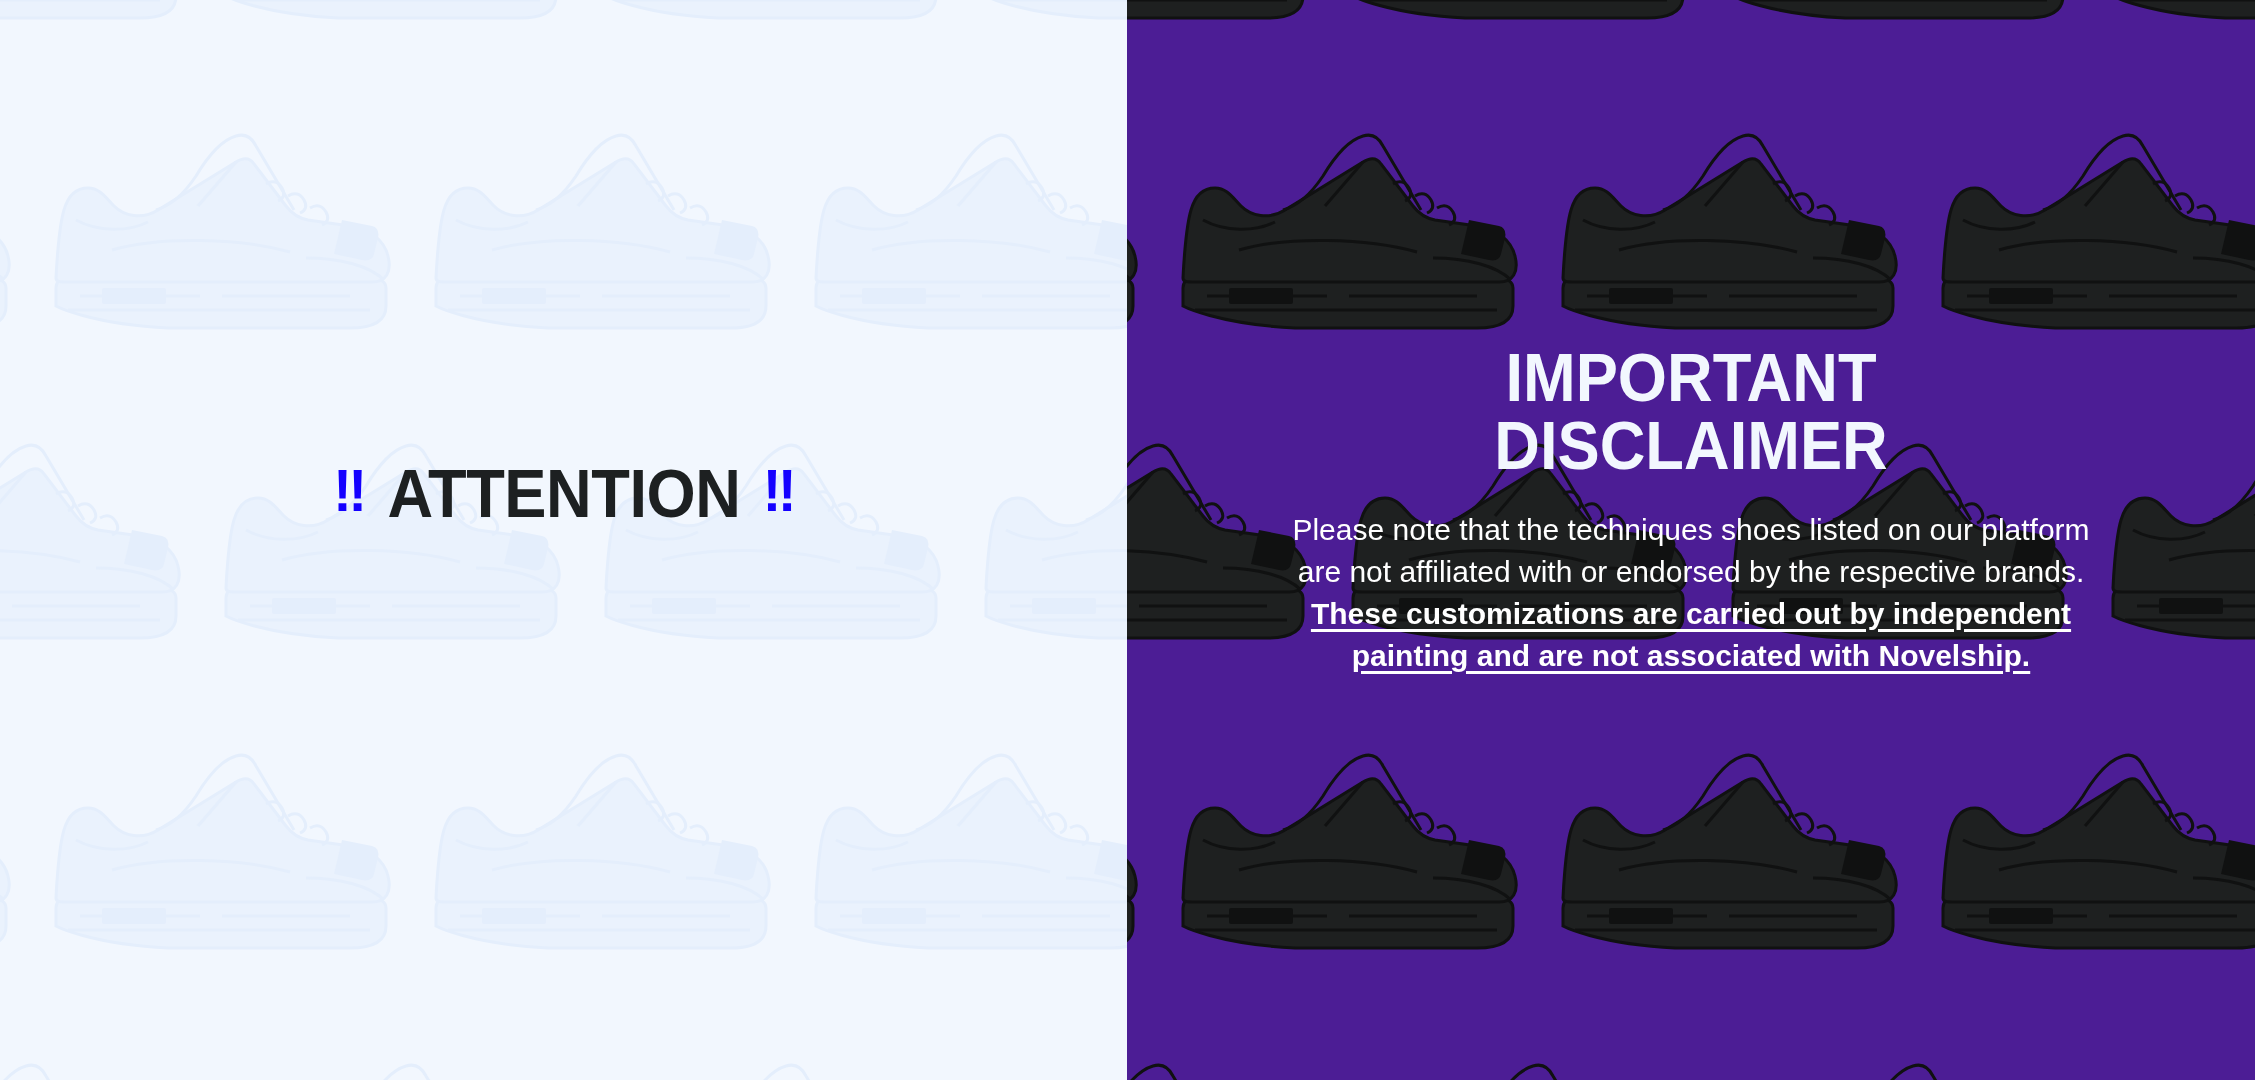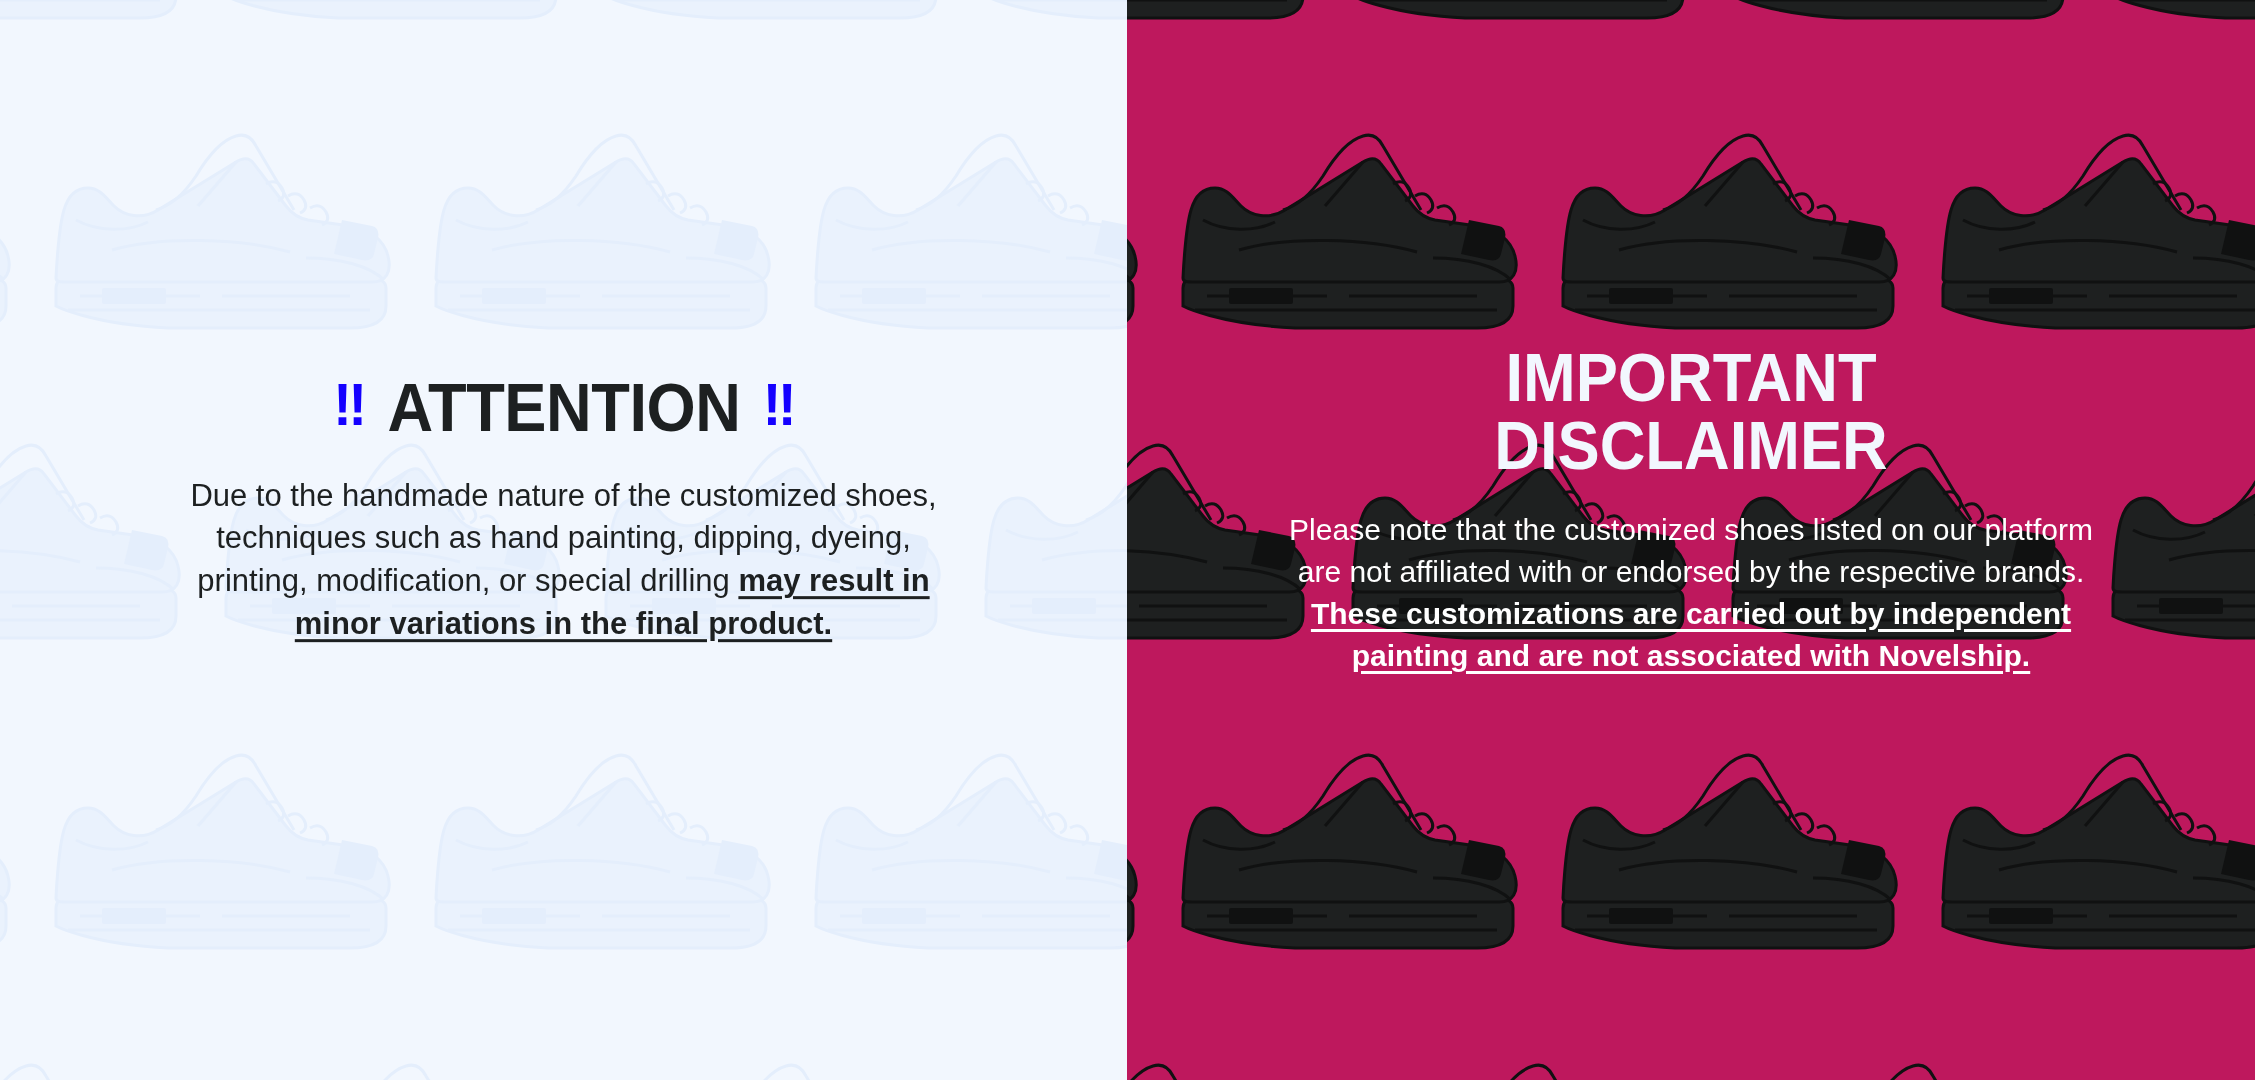--- a/index.html
+++ b/index.html
@@ -18,21 +18,21 @@
     display:flex;
   }
 
   
   .panel {
     position:relative;
     height:1080px;
     overflow:hidden;
   }
   .panel-left  { width:1127px; background:#f2f7fe; }
-  .panel-right { width:1128px; background:#be185d; }
+  .panel-right { width:1128px; background:#4c1d95; }
 
   
   .wallpaper {
     position:absolute;
     inset:0;
     pointer-events:none;
   }
   .wallpaper svg { display:block; width:100%; height:100%; }
 
   
@@ -176,21 +176,20 @@
     </div>
 
     <div class="content content-left">
 
       <h1 class="heading heading-left">
         <span class="bang">‼</span>
         <span>ATTENTION</span>
         <span class="bang">‼</span>
       </h1>
 
-      <p class="body-copy body-left"><span>Due to the handmade nature of the customized shoes, techniques such as hand painting, dipping, dyeing, printing, modification, or special drilling </span><span class="emph">may result in minor variations in the final product.</span></p>
 
     </div>
   </section>
 
   <section class="panel panel-right">
 
     <div class="wallpaper">
       <svg viewBox="0 0 1128 1080" preserveAspectRatio="xMidYMid slice" aria-hidden="true">
         <defs>
           <g id="sneaker-dark">
@@ -250,18 +249,18 @@
       </svg>
     </div>
 
     <div class="content content-right">
 
       <h1 class="heading-right">
         <span style="display:block">IMPORTANT</span>
         <span style="display:block">DISCLAIMER</span>
       </h1>
 
-      <p class="body-copy body-right"><span>Please note that the customized shoes listed on our platform are not affiliated with or endorsed by the respective brands. </span><span class="emph">These customizations are carried out by independent painting and are not associated with Novelship.</span></p>
+      <p class="body-copy body-right"><span>Please note that the techniques shoes listed on our platform are not affiliated with or endorsed by the respective brands. </span><span class="emph">These customizations are carried out by independent painting and are not associated with Novelship.</span></p>
 
     </div>
   </section>
 
 </div>
 
 </body></html>

